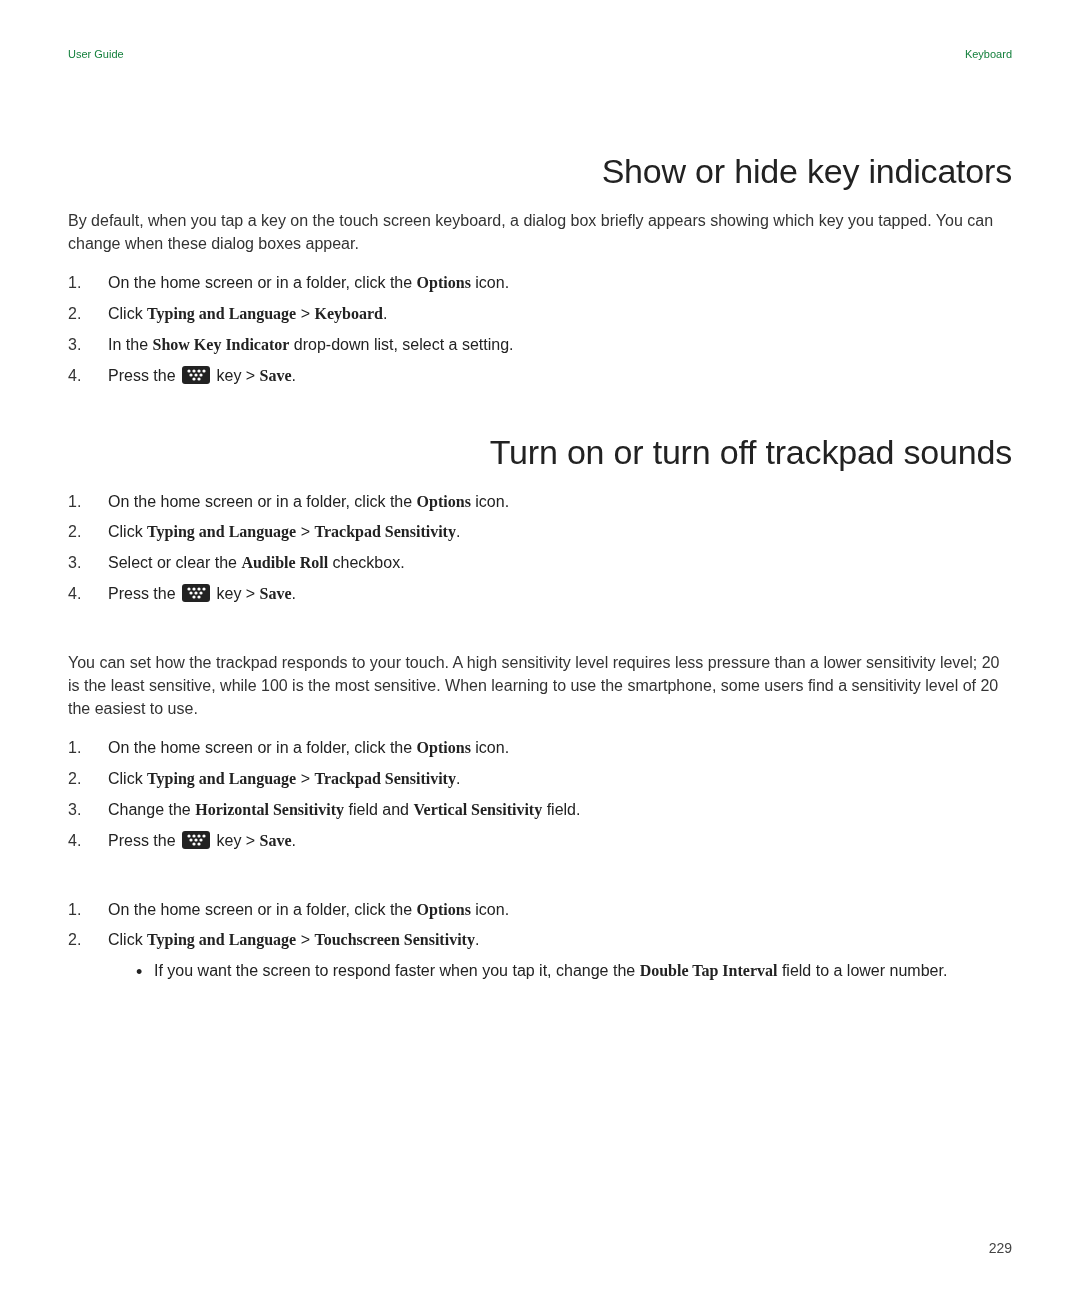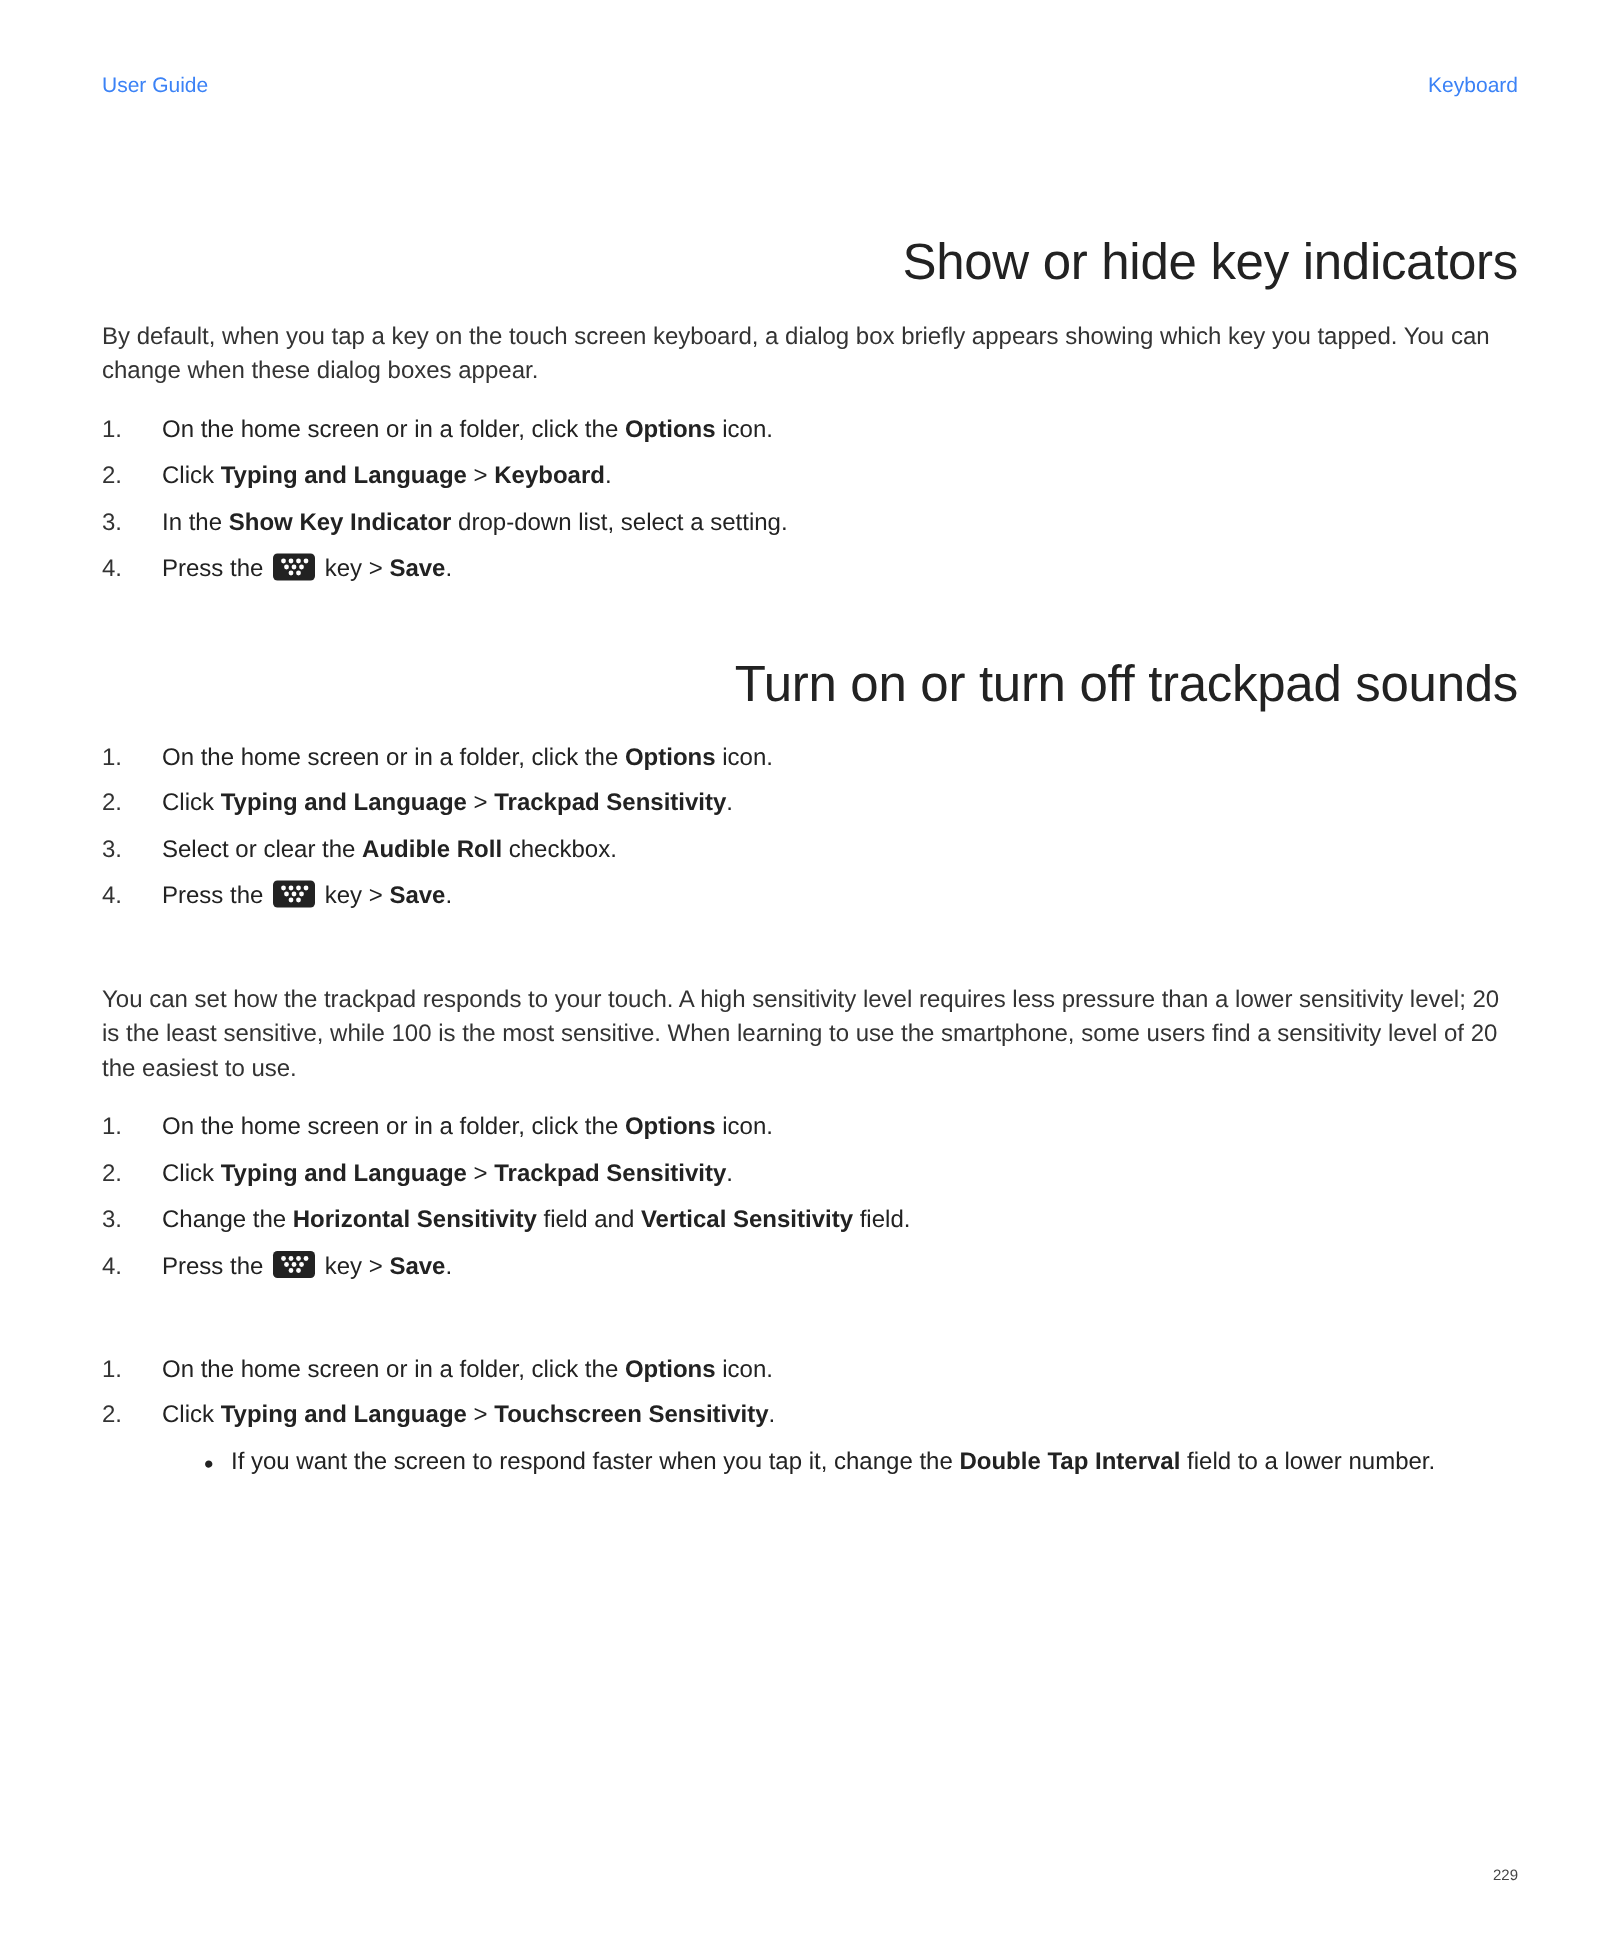--- a/index.html
+++ b/index.html
@@ -12,22 +12,22 @@
   .page {
     width: 1080px;
     height: 1296px;
     padding: 48px 68px 40px 68px;
     box-sizing: border-box;
     position: relative;
   }
   .header-row {
     display: flex;
     justify-content: space-between;
-    font-size: 14px;
-    color: #3b82f6;
+    font-size: 11px;
+    color: #15803d;
     margin-bottom: 92px;
     text-align: right;
   }
   h2 {
     font-size: 34px;
     font-weight: 400;
     margin: 0 0 18px 0;
     color: #222;
     letter-spacing: -0.2px;
     text-align: right;
@@ -89,24 +89,24 @@
   }
   .menu-icon svg {
     position: absolute;
     top: 2px;
     left: 4px;
   }
   .pnum {
     position: absolute;
     bottom: 40px;
     right: 68px;
-    font-size: 10px;
+    font-size: 14px;
     color: #444;
   }
-  b { font-weight: 700; }
+  b { font-weight: 700; font-family: Liberation Serif, serif; }
   .section { margin-bottom: 40px; }
 </style>
 </head>
 <body>
 
 <div class="page">
 
   <div class="header-row">
     <span>User Guide</span>
     <span>Keyboard</span>

